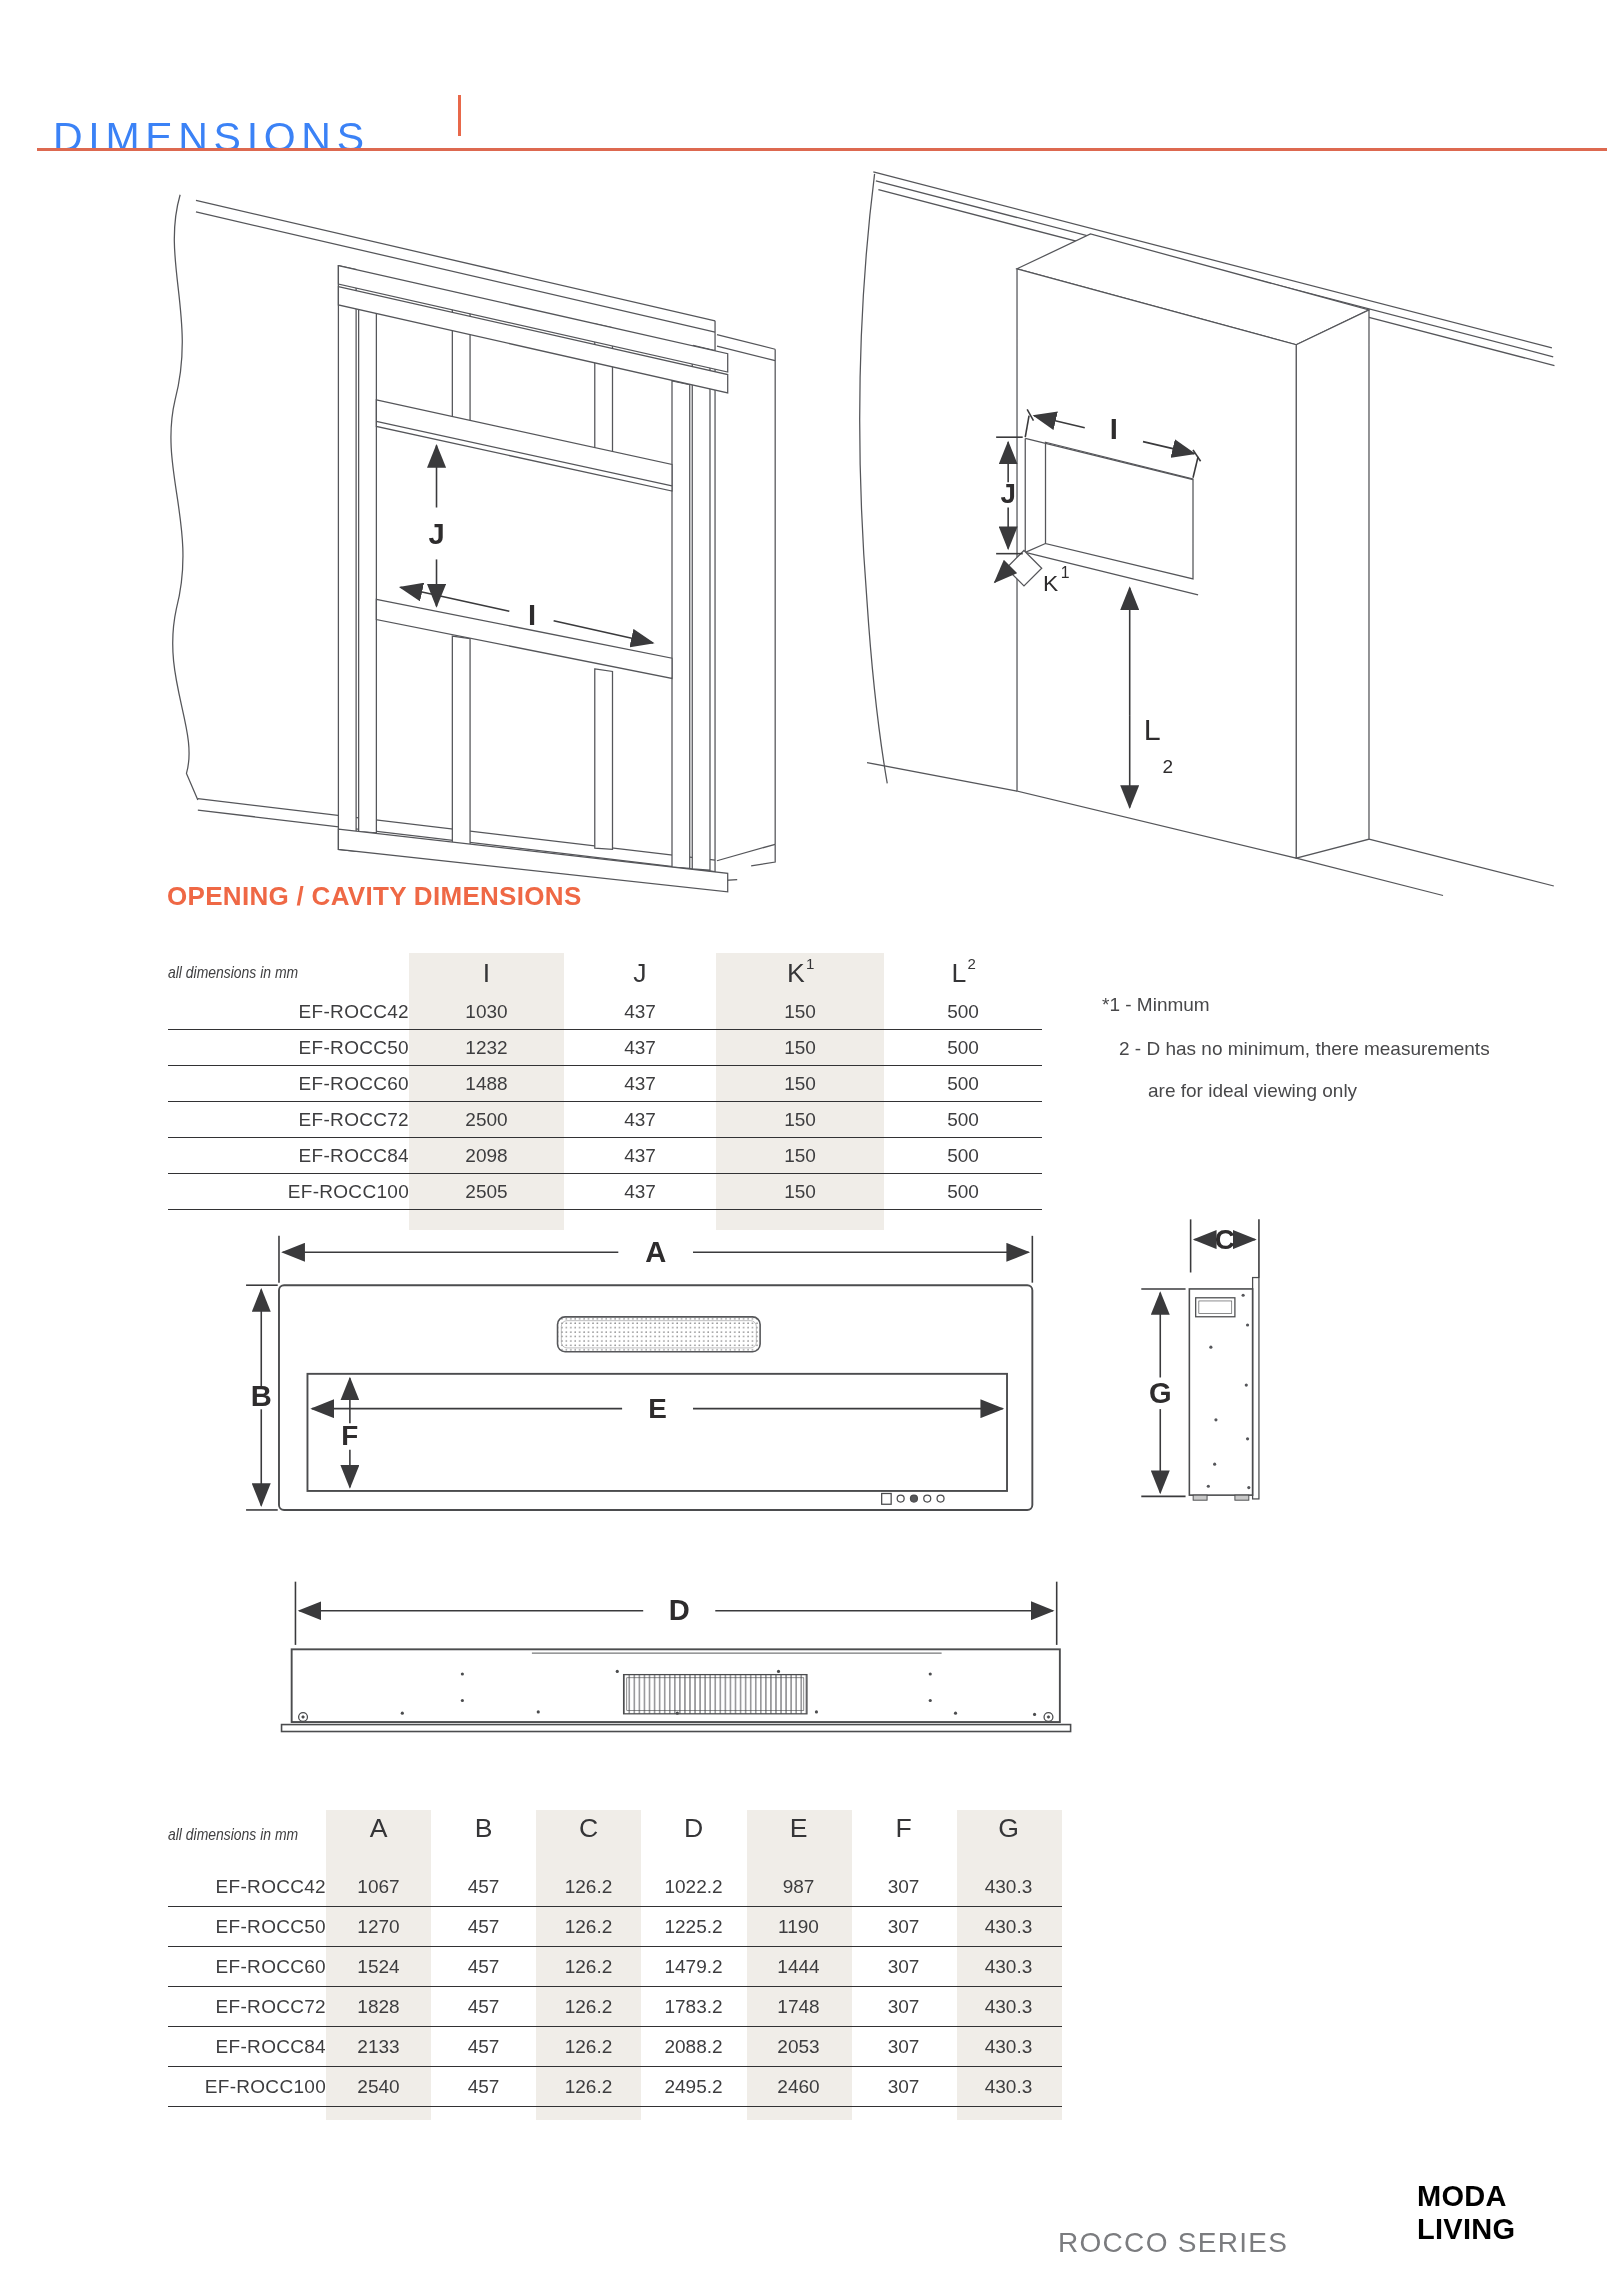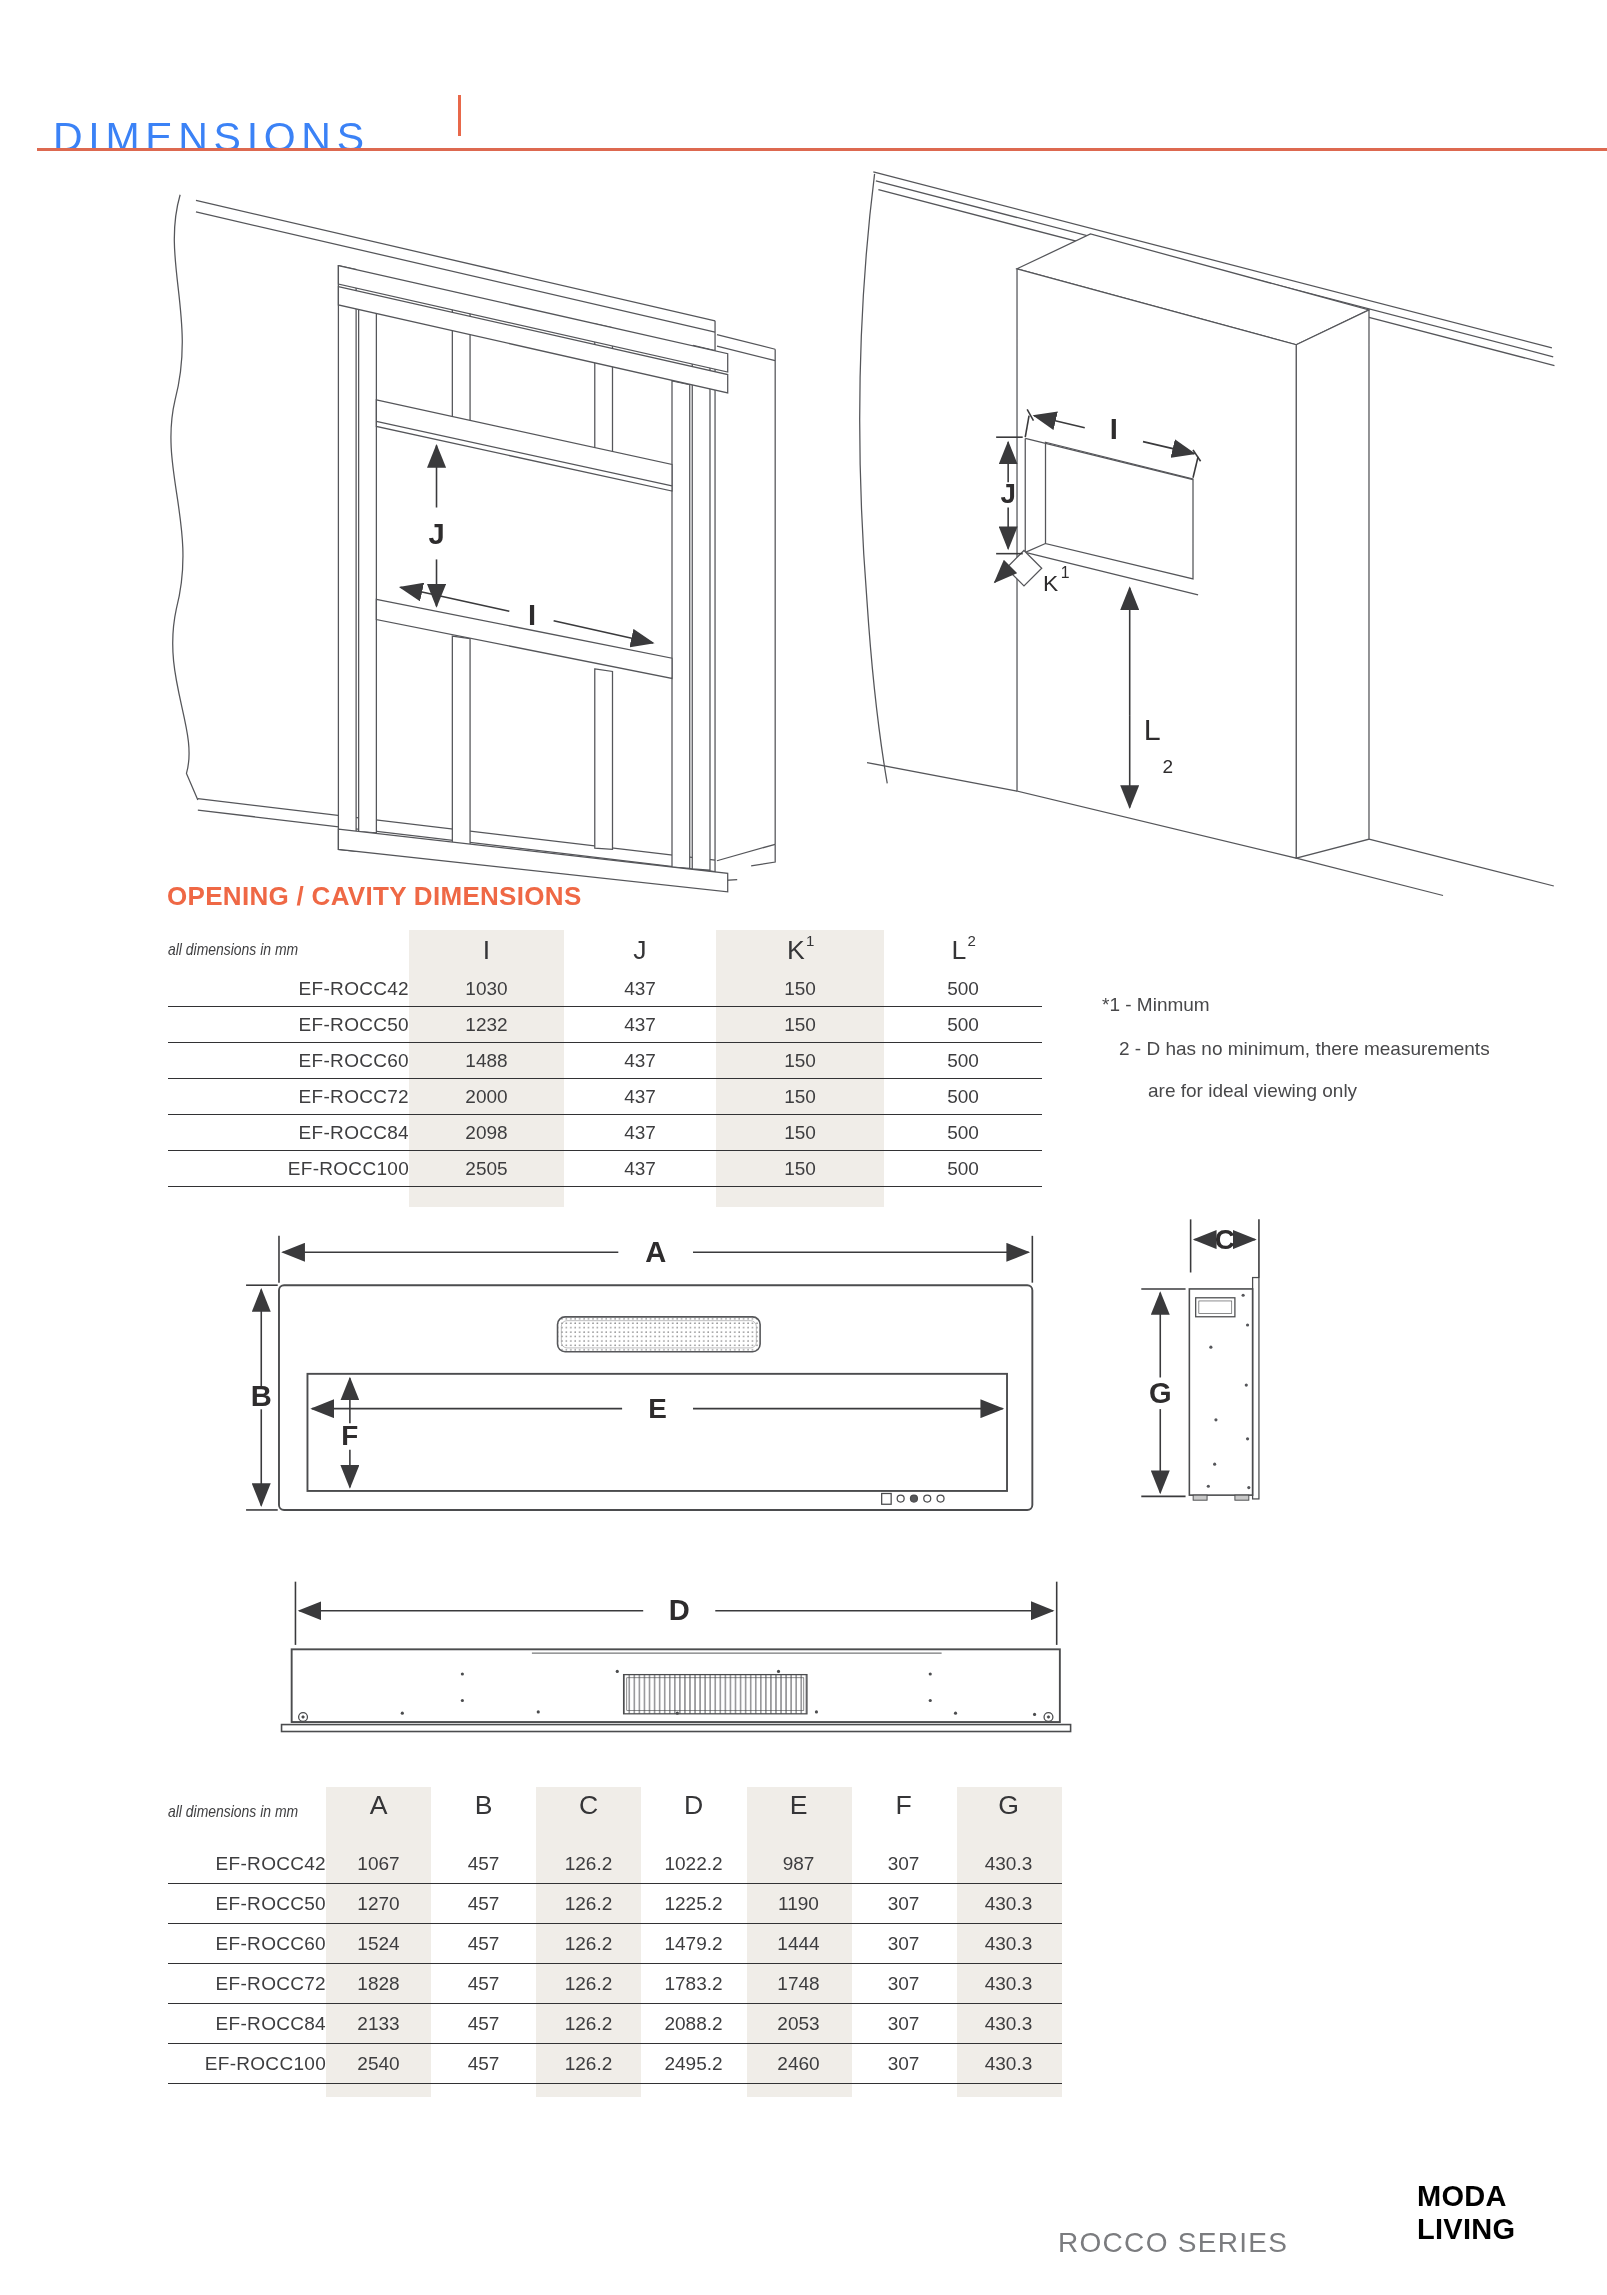--- a/index.html
+++ b/index.html
@@ -6,21 +6,21 @@
   .page{position:relative;width:1608px;height:2295px;background:#ffffff;overflow:hidden;
         font-family:"Liberation Sans", sans-serif;color:#3d3d3f;}
   .abs{position:absolute;}
   
   .page-title{left:53px;top:90px;font-size:41px;color:#3b82f6;letter-spacing:5.7px;margin-top:24px;}
   .title-sep{left:458px;top:95px;width:3.2px;height:41px;background:#e8684a;}
   .top-rule{left:37px;top:148px;width:1571px;height:3.2px;background:#dd6950;}
   
   .section-heading{left:167px;top:881px;font-size:26px;font-weight:bold;color:#ef6845;letter-spacing:0.3px;}
   
-  .tbl{position:absolute;}
+  .tbl{position:absolute;margin-top:23px;}
   .tbl .shade{position:absolute;background:#f0ede8;z-index:0;}
   .tbl .hdr,.tbl .row{position:relative;z-index:1;display:grid;align-items:center;}
   .t1 .hdr,.t1 .row{grid-template-columns:241px 155px 152px 168px 158px;}
   .t2 .hdr,.t2 .row{grid-template-columns:158px 105px 105px 105px 105px 105px 105px 105px;}
   .t1 .hdr{height:42px;}
   .t2 .hdr{height:71px;align-items:start;padding:0;}
   .t2 .hdr > div{padding-top:16.5px;}
   .t1 .row{height:35px;border-bottom:1.3px solid #323234;font-size:19px;}
   .t2 .row{height:39px;border-bottom:1.3px solid #323234;font-size:19px;}
   .cell-m{text-align:right;padding-left:2.5px;letter-spacing:0.3px;}
@@ -173,21 +173,21 @@
     </div>
     <div class="row">
       <div class="cell-m">EF-ROCC60</div>
       <div class="cell-v">1488</div>
       <div class="cell-v">437</div>
       <div class="cell-v">150</div>
       <div class="cell-v">500</div>
     </div>
     <div class="row">
       <div class="cell-m">EF-ROCC72</div>
-      <div class="cell-v">2000</div>
+      <div class="cell-v">2500</div>
       <div class="cell-v">437</div>
       <div class="cell-v">150</div>
       <div class="cell-v">500</div>
     </div>
     <div class="row">
       <div class="cell-m">EF-ROCC84</div>
       <div class="cell-v">2098</div>
       <div class="cell-v">437</div>
       <div class="cell-v">150</div>
       <div class="cell-v">500</div>

